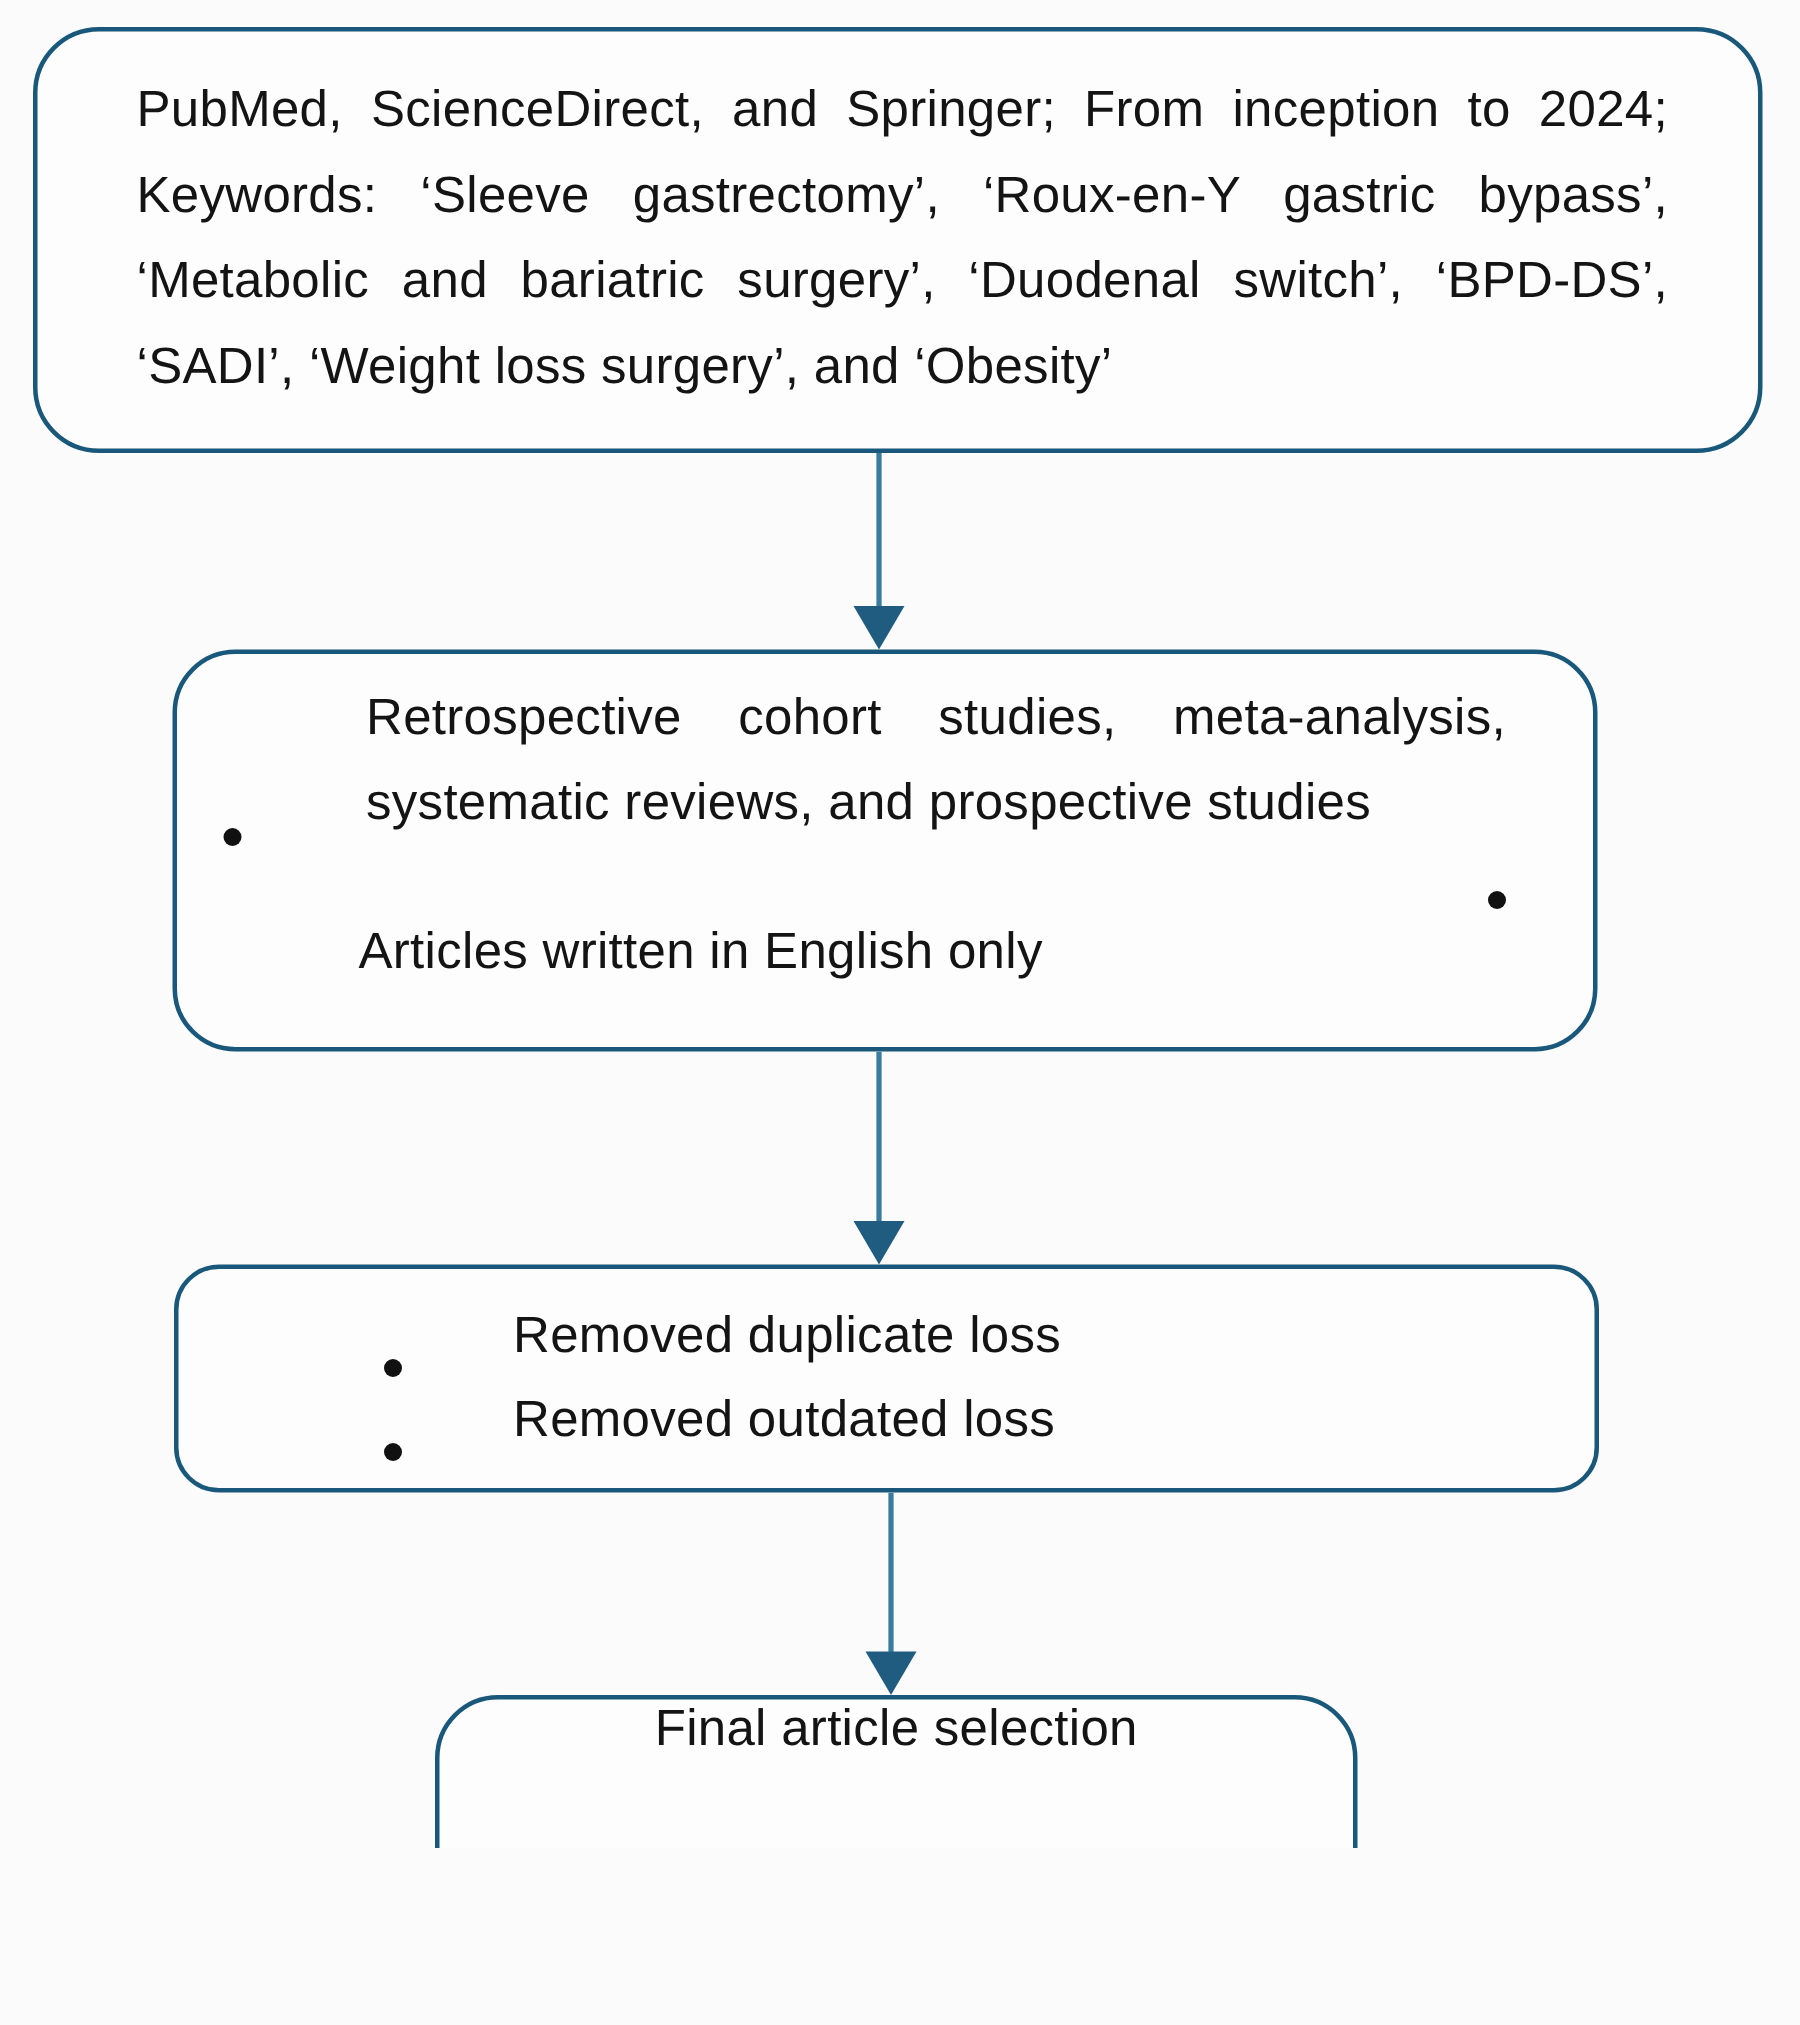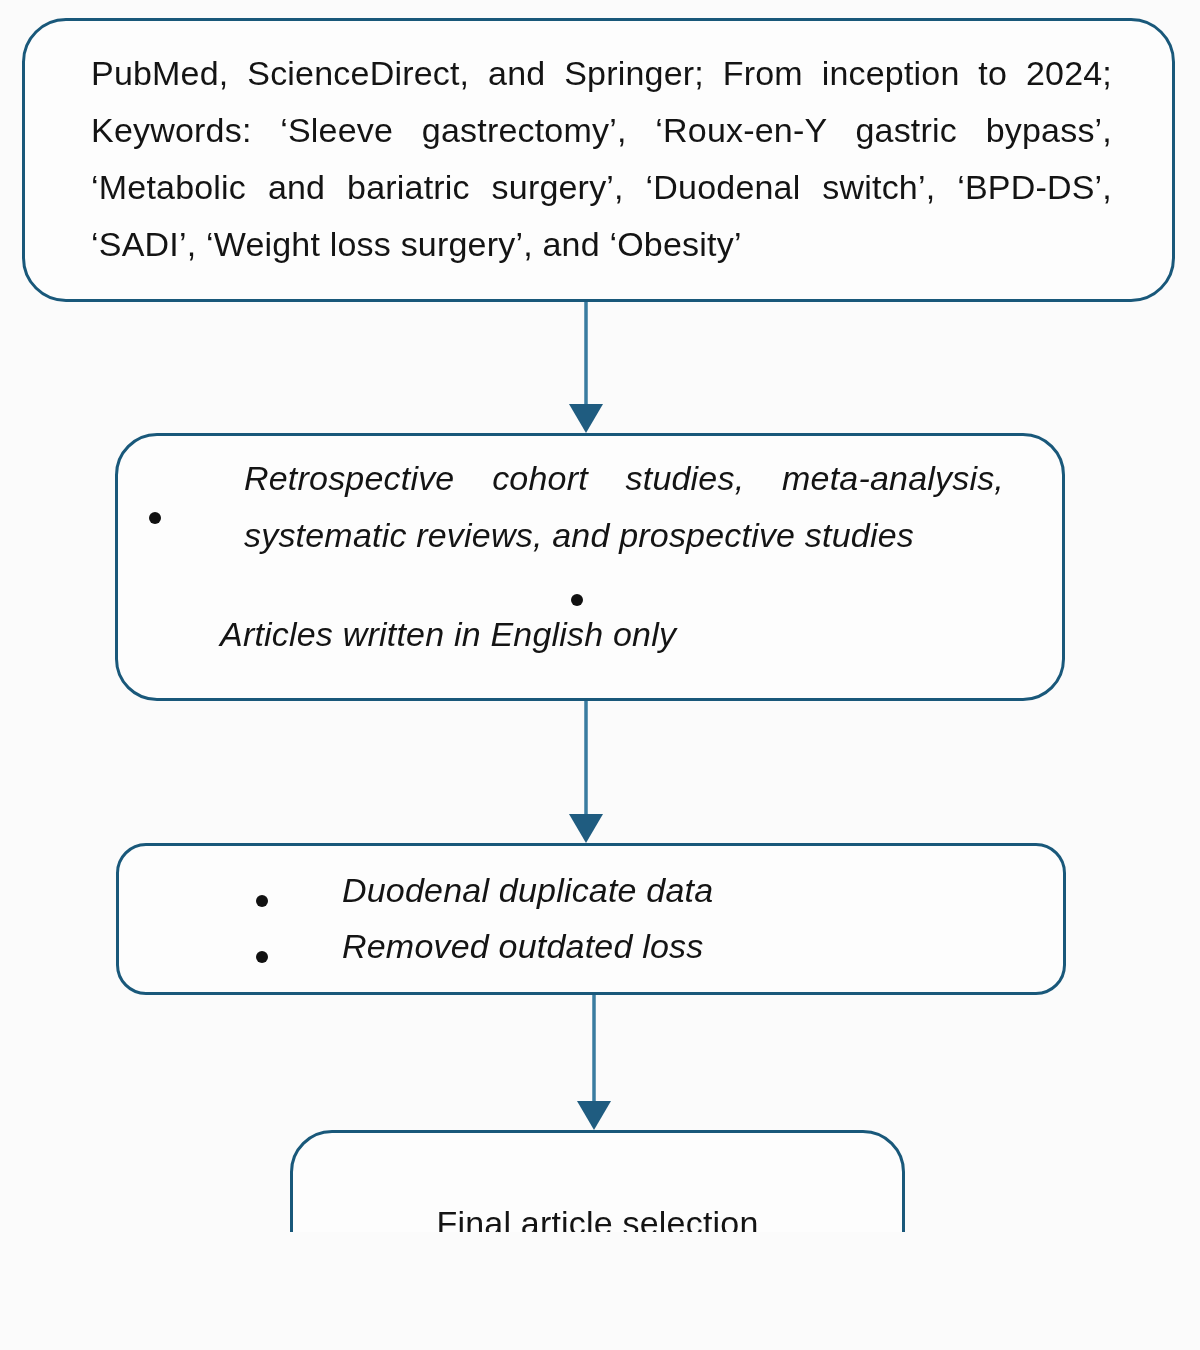--- a/index.html
+++ b/index.html
@@ -45,37 +45,36 @@
     left: 116px; top: 843px;
     width: 950px; height: 152px;
     border-radius: 30px;
     padding: 16px 40px 0 0;
   }
   #box4 {
     left: 290px; top: 1130px;
     width: 615px; height: 186px;
     border-radius: 42px;
     display: flex;
-    align-items: center;
+    align-items: flex-start;
     justify-content: center;
   }
   #box4 .step-text {
     margin: 0;
     font-size: 34px;
     letter-spacing: 0.2px;
   }
   ul.list {
     margin: 0;
     padding: 0;
     list-style: none;
   }
   ul.list li {
     display: flex;
-    align-items: center;
-    font-style: italic;
+    align-items: flex-end;
   }
   .dot {
     flex: 0 0 auto;
     width: 12px; height: 12px;
     border-radius: 50%;
     background: #111;
     margin-top: 22px;
   }
   #box2 .dot { margin-left: 31px; }
   #box2 .li-text {
@@ -127,21 +126,21 @@
 
   <svg class="arrow" id="arrow2" style="left:566px; top:701px;" width="40" height="142" viewBox="0 0 40 142">
     <line class="aline" x1="20" y1="0" x2="20" y2="117"></line>
     <polygon class="ahead" points="3,113 37,113 20,142"></polygon>
   </svg>
 
   <section class="box" id="box3">
     <ul class="list">
       <li>
         <span class="dot"></span>
-        <span class="li-text">Duodenal duplicate data</span>
+        <span class="li-text">Removed duplicate loss</span>
       </li>
       <li>
         <span class="dot"></span>
         <span class="li-text">Removed outdated loss</span>
       </li>
     </ul>
   </section>
 
   <svg class="arrow" id="arrow3" style="left:574px; top:995px;" width="40" height="135" viewBox="0 0 40 135">
     <line class="aline" x1="20" y1="0" x2="20" y2="110"></line>

